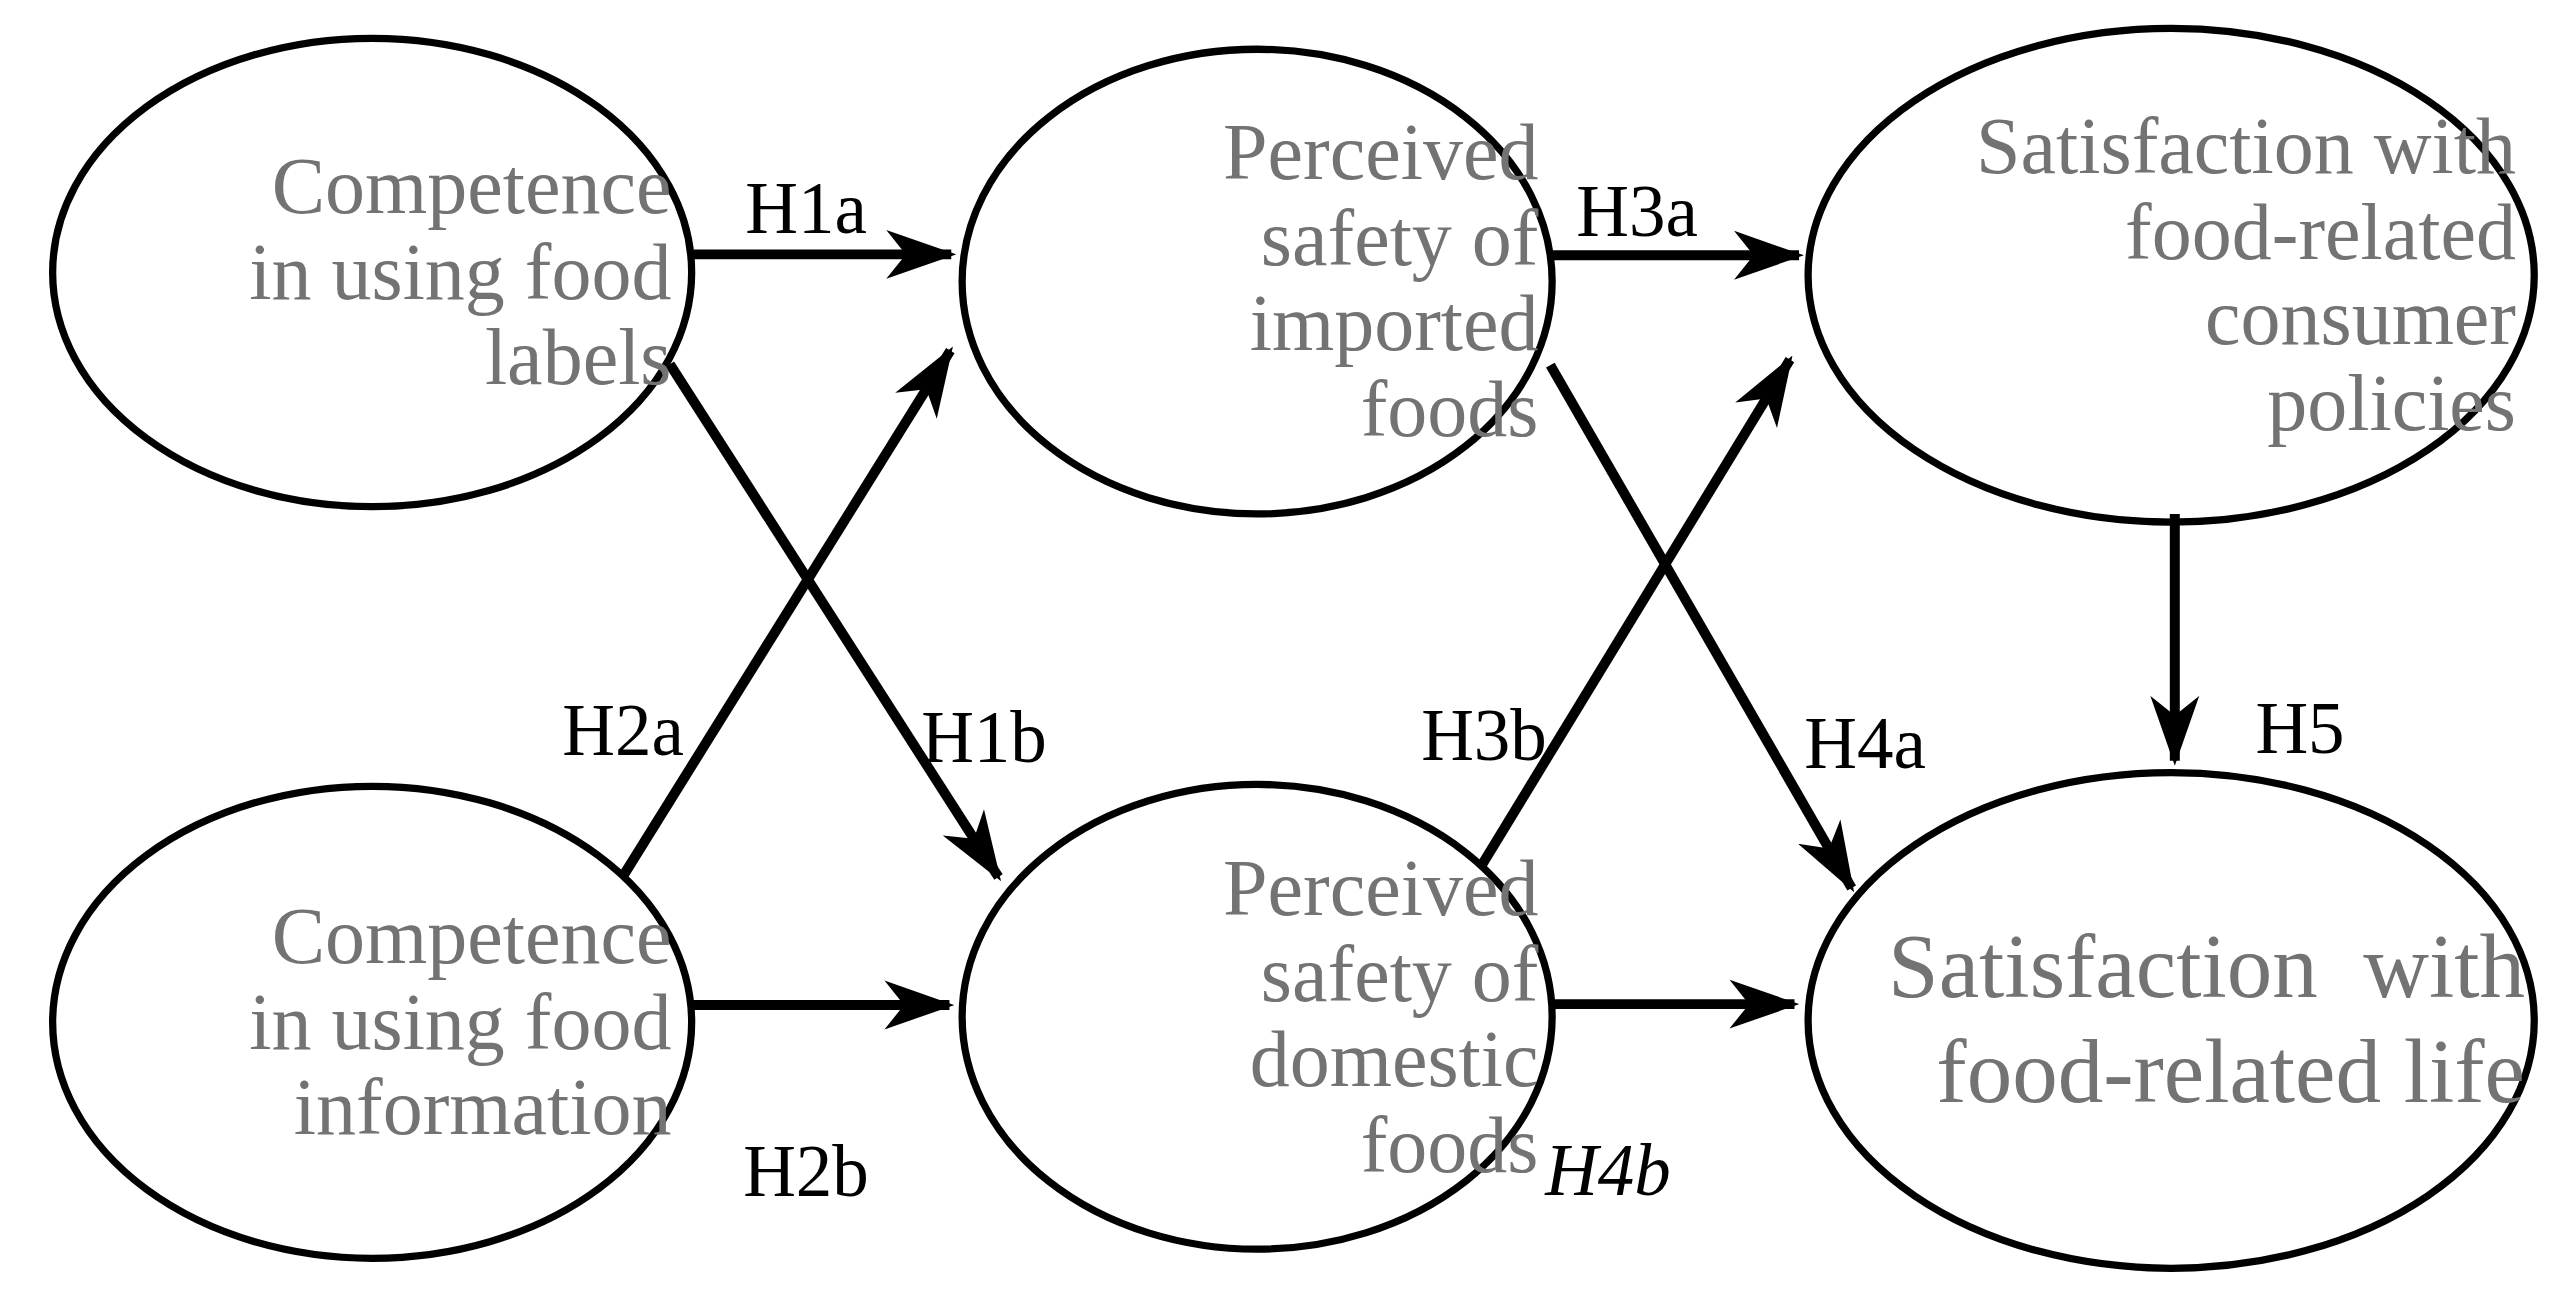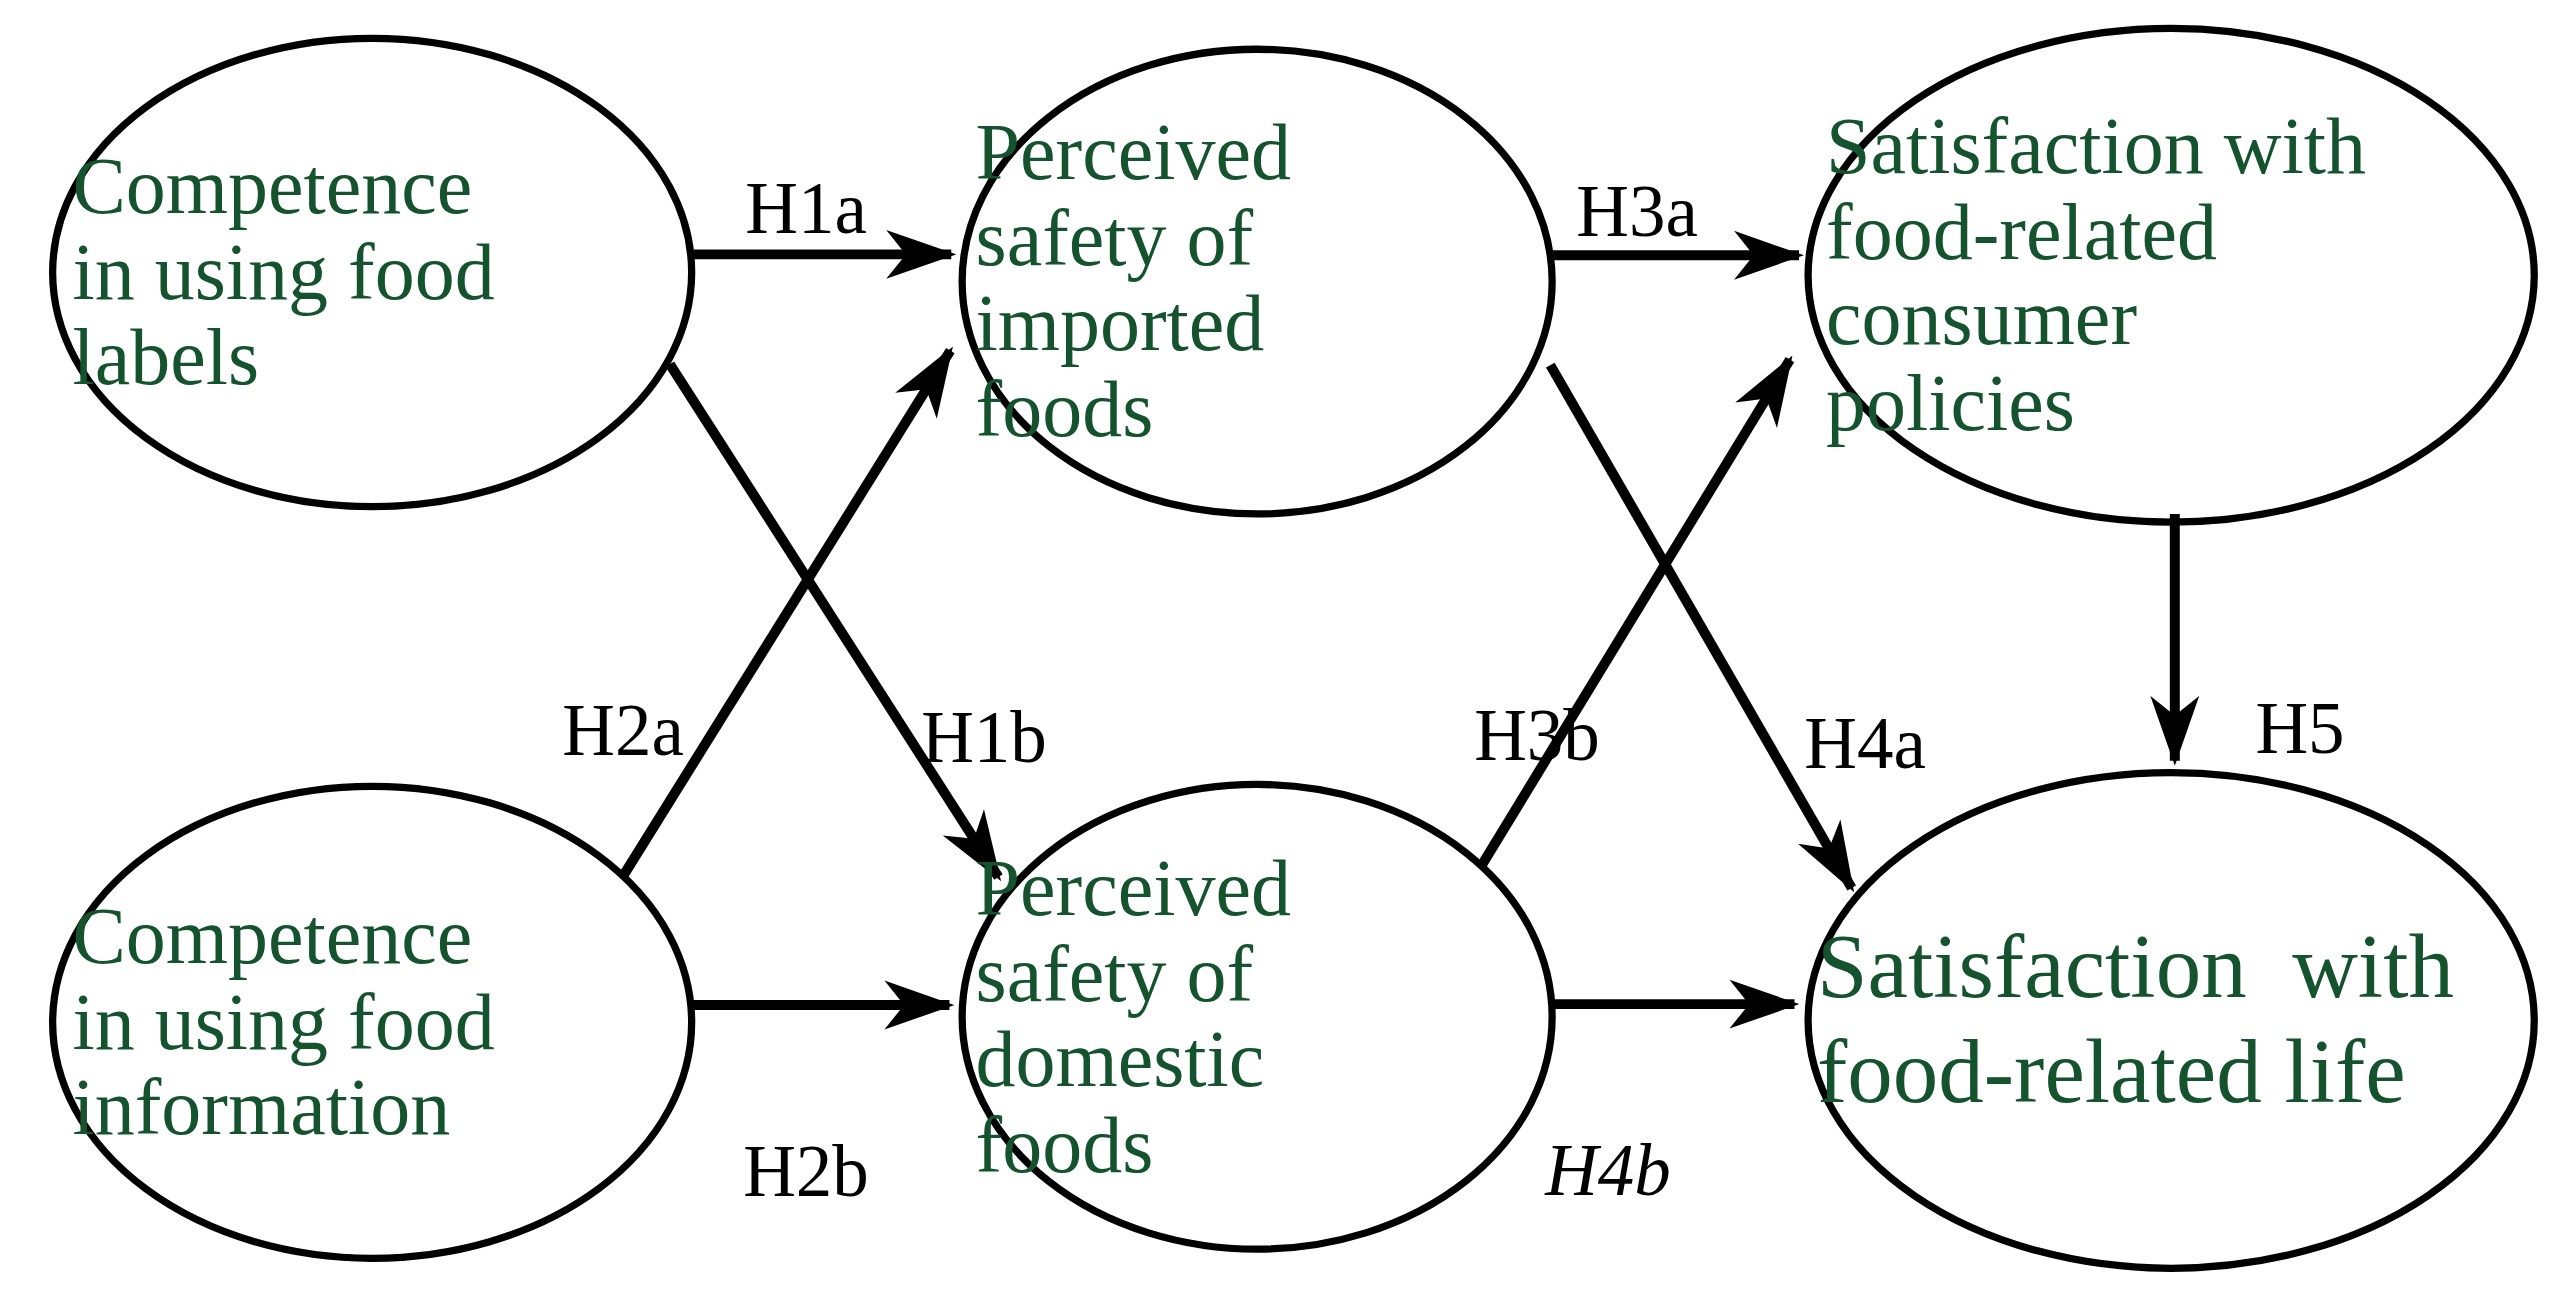--- a/index.html
+++ b/index.html
@@ -18,25 +18,25 @@
   }
   #diagram-svg {
     position: absolute;
     left: 0; top: 0;
     width: 2576px;
     height: 1293px;
   }
   .node-label {
     position: absolute;
     transform: translate(-50%, -50%);
-    text-align: left;
+    text-align: right;
     white-space: pre-wrap;
     font-size: 80px;
     line-height: 1.07;
-    color: #14532d;
+    color: #737373;
   }
   .node-label.big {
     font-size: 91px;
     line-height: 1.15;
   }
   .hyp-label {
     position: absolute;
     transform: translate(-50%, -50%);
     font-size: 73px;
     line-height: 1;
@@ -94,19 +94,19 @@
 domestic
 foods</div>
   <div class="node-label big" style="left:2171px; top:1020px; width:708px;">Satisfaction  with
 food-related life</div>
 
   <div class="hyp-label" style="left:806px;  top:164px;">H1a</div>
   <div class="hyp-label" style="left:984px; top:693px;">H1b</div>
   <div class="hyp-label" style="left:623px;  top:686px;">H2a</div>
   <div class="hyp-label" style="left:806px;  top:1127px;text-align:center;">H2b</div>
   <div class="hyp-label" style="left:1637px; top:167px;">H3a</div>
-  <div class="hyp-label" style="left:1537px; top:691px;">H3b</div>
+  <div class="hyp-label" style="left:1484px; top:691px;">H3b</div>
   <div class="hyp-label" style="left:1865px; top:699px;">H4a</div>
   <div class="hyp-label" style="left:1608px; top:1126px;font-style:italic;">H4b</div>
   <div class="hyp-label" style="left:2300px; top:684px;">H5</div>
 
 </div>
 
 
 </body></html>

